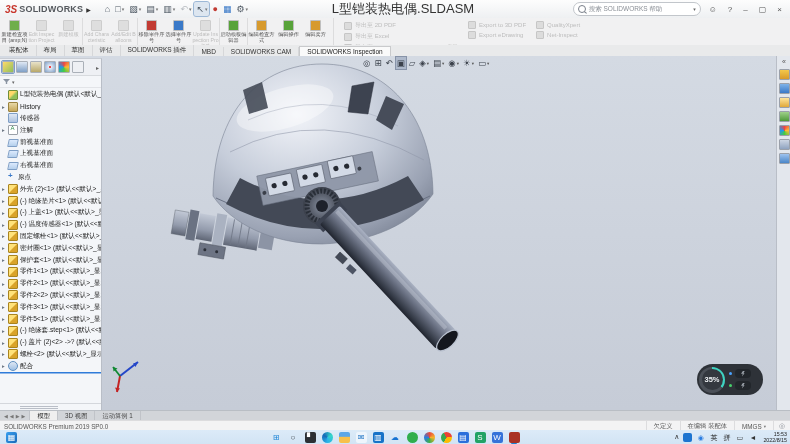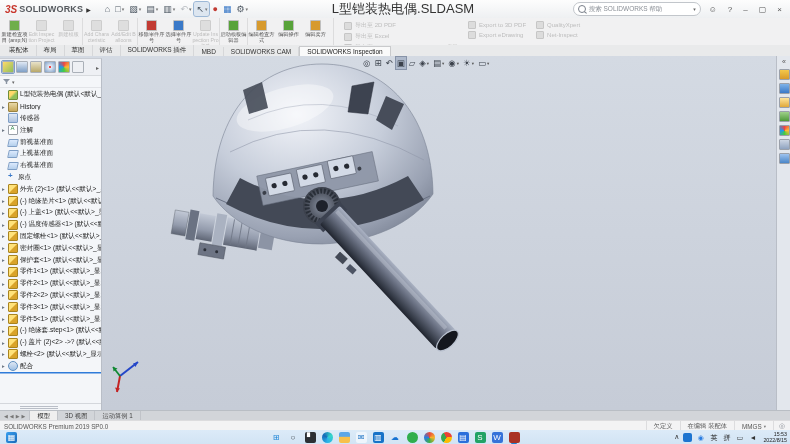--- a/index.html
+++ b/index.html
@@ -436,20 +436,41 @@
       <span class="htool" style="">
       <span class="glyph">☀</span>
       <span class="caret">▾</span>
     </span>
       <span class="htool" style="">
       <span class="glyph">▭</span>
       <span class="caret">▾</span>
     </span>
   </div>
 
+  <div id="battery">
+    <div id="bat-ring">
+      <div id="bat-inner">
+          <span>35%</span>
+        </div>
+    </div>
+    <div id="bat-side">
+      <div class="bat-row">
+          <span class="bat-dot" id="dot1" style="background: rgb(74, 163, 255);"></span>
+        <span class="bat-key">
+            <span class="bolt"></span>
+          </span>
+        </div>
+      <div class="bat-row">
+          <span class="bat-dot" id="dot2" style="background: rgb(71, 209, 107);"></span>
+        <span class="bat-key">
+            <span class="bolt"></span>
+          </span>
+        </div>
+    </div>
+  </div>
 
   <svg id="triad" width="44" height="44" viewBox="0 0 44 44">
     <line x1="16" y1="22" x2="34" y2="8" stroke="#2446c8" stroke-width="2"></line>
     <polygon points="34,8 29,9.5 31.5,13" fill="#2446c8"></polygon>
     <line x1="16" y1="22" x2="13" y2="38" stroke="#c32222" stroke-width="2"></line>
     <polygon points="13,38 11,33.5 16,34.5" fill="#c32222"></polygon>
     <line x1="16" y1="22" x2="9" y2="13" stroke="#118833" stroke-width="1.8"></line>
     <polygon points="9,13 9.5,17.5 13.5,14.5" fill="#118833"></polygon>
   </svg>
 </div>

